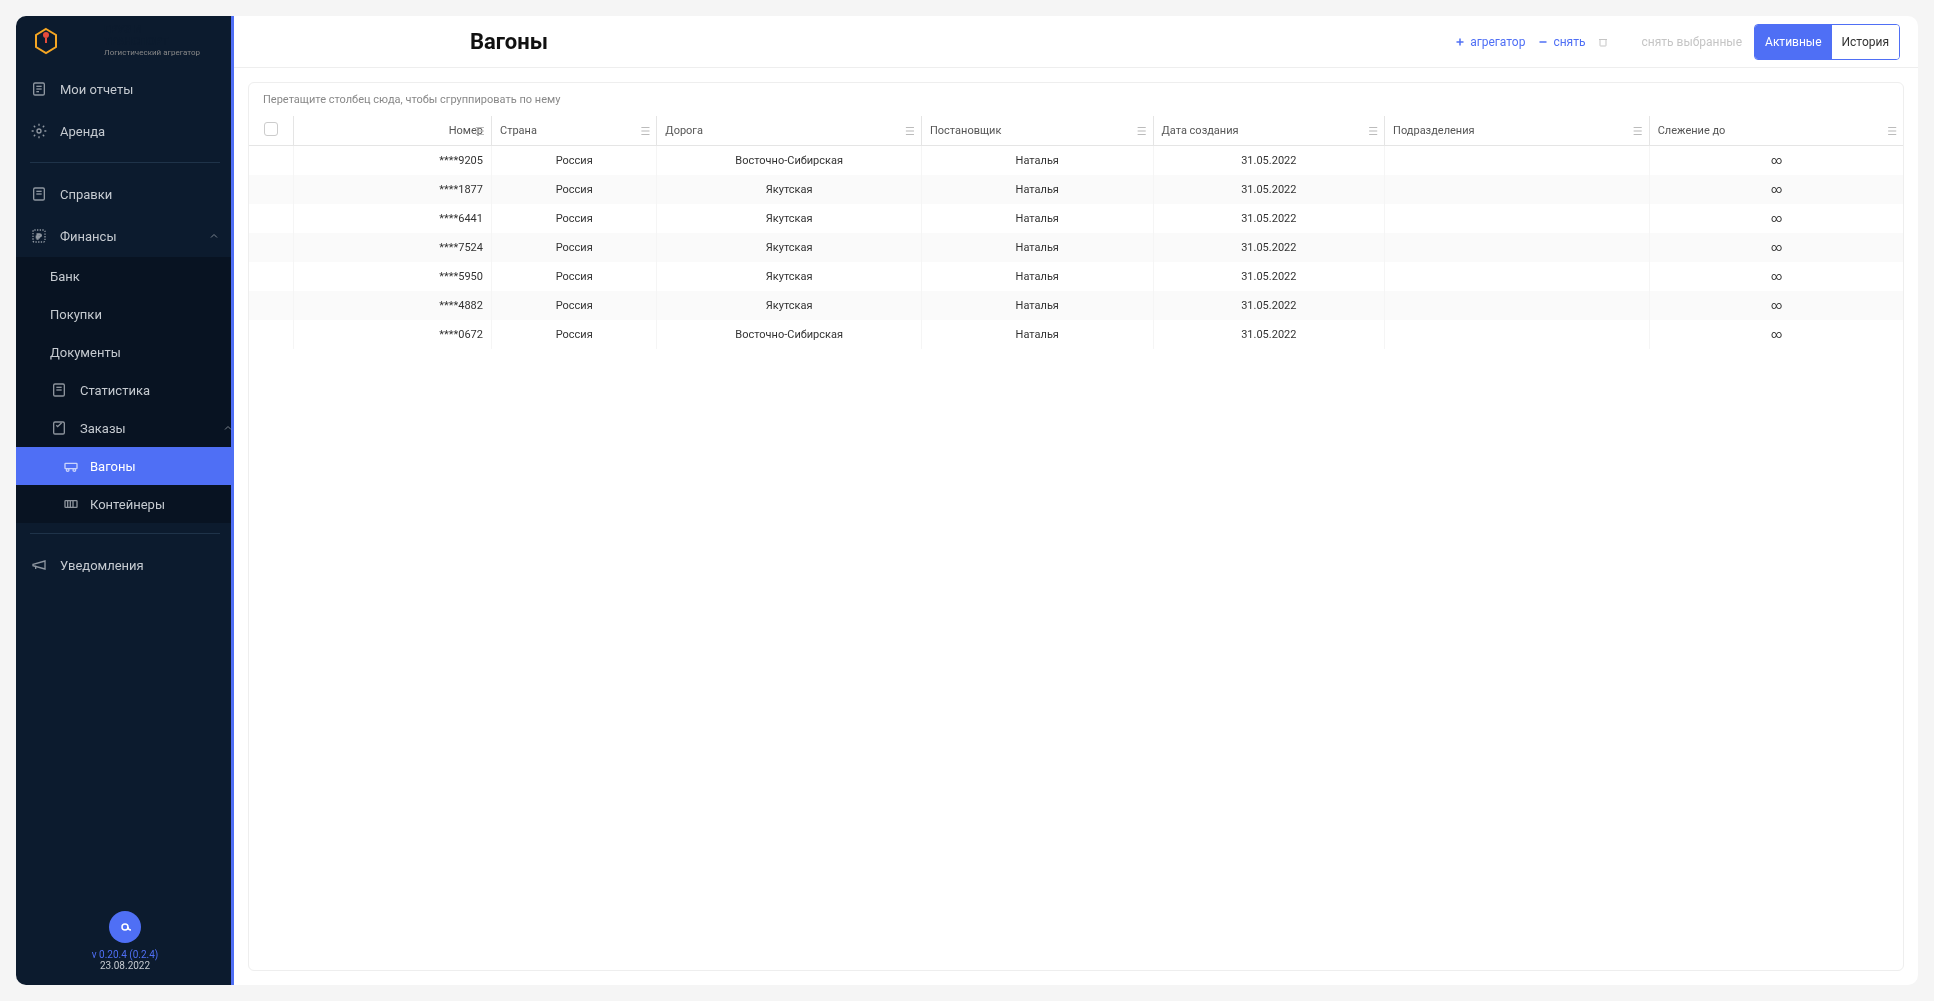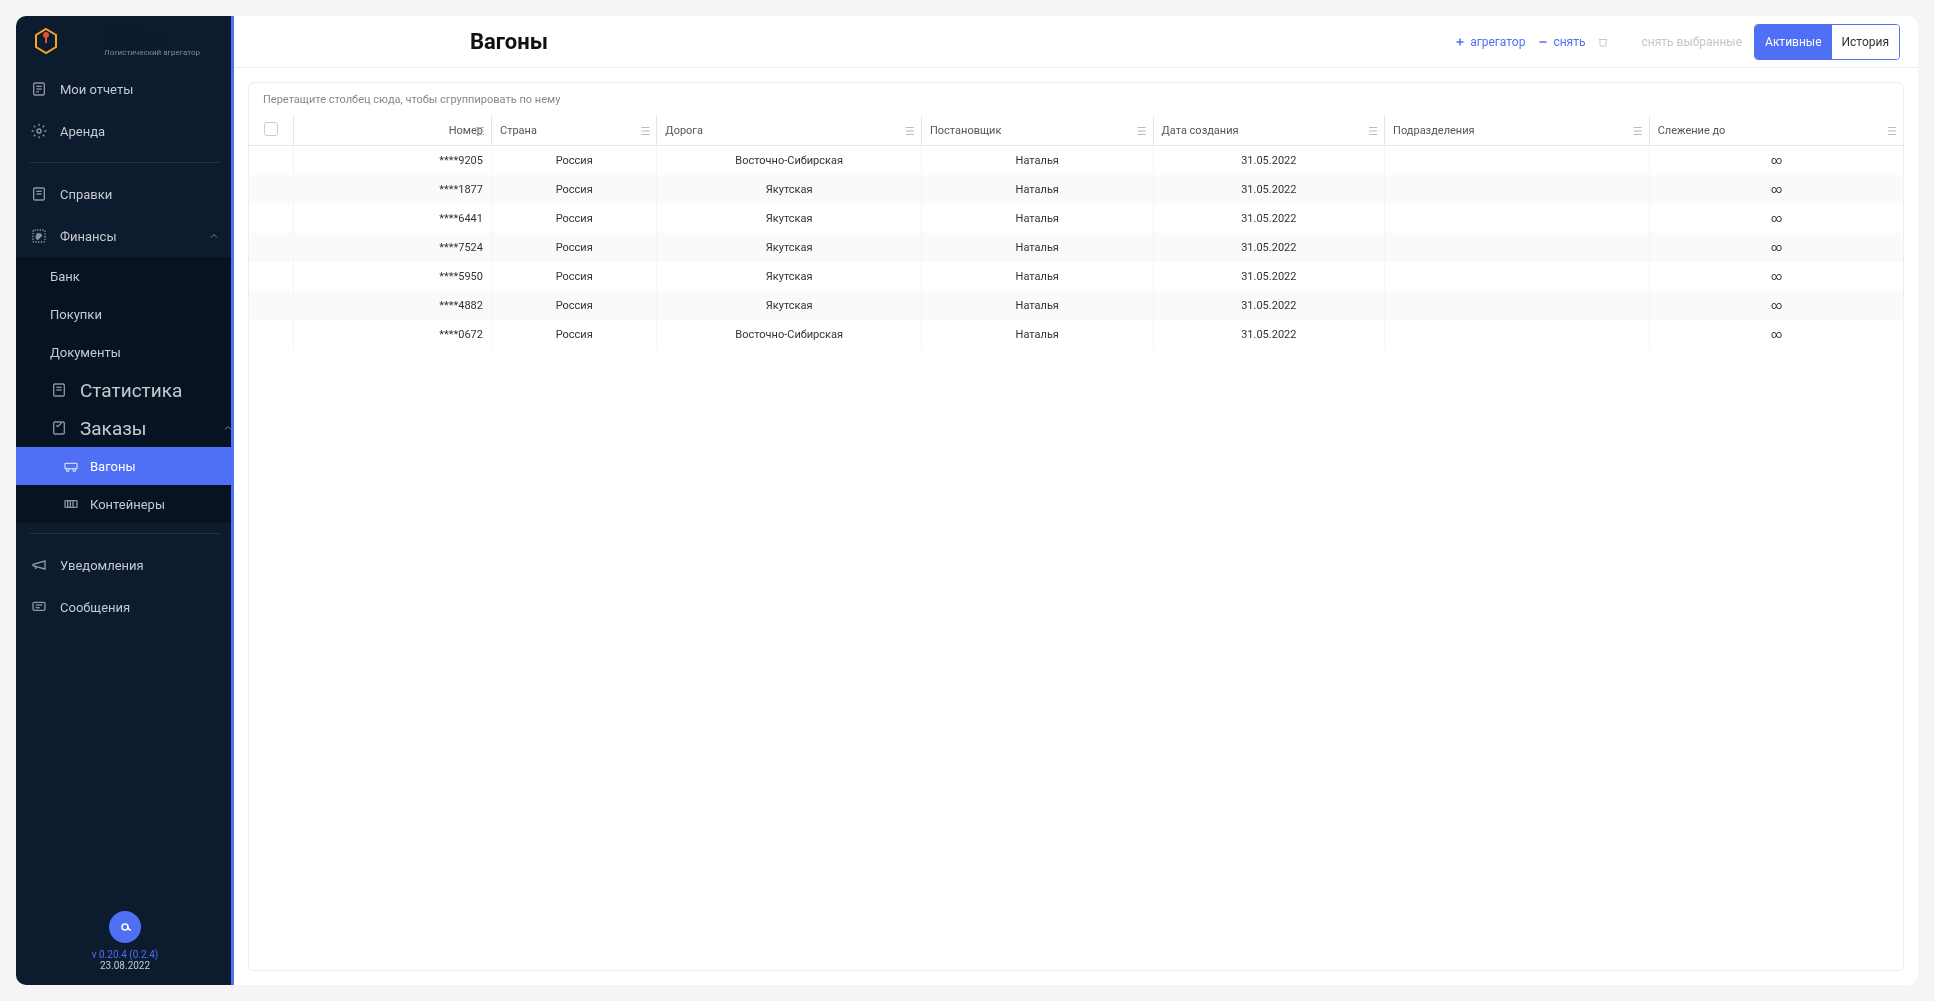--- a/index.html
+++ b/index.html
@@ -43,21 +43,21 @@
 td:last-child { border-right: none; }
 tbody tr:nth-child(even) { background: #fafafa; }
 .col-check { width: 44px; text-align: center; }
 .col-check-box { width: 14px; height: 14px; border: 1px solid #ccc; border-radius: 3px; display: inline-block; }
 .col-number { text-align: right; }
 
 .nav-item { display: flex; align-items: center; height: 42px; padding: 0 14px; cursor: pointer; font-size: 13px; }
 .nav-icon { width: 18px; height: 18px; margin-right: 12px; display: inline-flex; align-items: center; justify-content: center; opacity: 0.7; }
 .nav-chevron { margin-left: auto; opacity: 0.6; }
 .nav-sub { padding-left: 34px; height: 38px; display: flex; align-items: center; cursor: pointer; font-size: 13px; }
-.nav-subsub { padding-left: 20px; height: 38px; display: flex; align-items: center; cursor: pointer; font-size: 19px; }
+.nav-subsub { padding-left: 20px; height: 38px; display: flex; align-items: center; cursor: pointer; font-size: 13px; }
 .nav-subsub .nav-icon { margin-right: 12px; }
 .nav-subsub-inner { padding-left: 46px; height: 38px; display: flex; align-items: center; cursor: pointer; font-size: 13px; }
 .nav-subsub-inner .nav-icon { margin-right: 10px; }
 .nav-active { background: #4f6ff5; color: #fff; }
 .nav-divider { height: 1px; background: #1f3349; margin: 10px 14px; }
 .nav-expanded-bg { background: #081322; }
 
 .footer-block { margin-top: auto; text-align: center; padding: 12px 0 14px; }
 .help-circle { width: 32px; height: 32px; background: #4f6ff5; border-radius: 50%; display: inline-flex; align-items: center; justify-content: center; margin-bottom: 6px; color: #fff; }
 .version { font-size: 10px; color: #4f6ff5; }
@@ -178,30 +178,20 @@
 
     <div class="nav-divider"></div>
     <div class="nav-item">
       <span class="nav-icon">
         <svg width="16" height="16" viewBox="0 0 24 24" fill="none" stroke="currentColor" stroke-width="2">
             <path d="M3 11l18-5v12L3 13z"></path>
             <path d="M7 13v5"></path>
           </svg>
       </span>
       <span>Уведомления</span>
-    </div>
-    <div class="nav-item">
-      <span class="nav-icon">
-        <svg width="16" height="16" viewBox="0 0 24 24" fill="none" stroke="currentColor" stroke-width="2">
-            <rect x="3" y="5" width="18" height="12" rx="2"></rect>
-            <line x1="7" y1="9" x2="17" y2="9"></line>
-            <line x1="7" y1="13" x2="13" y2="13"></line>
-          </svg>
-      </span>
-      <span>Сообщения</span>
     </div>
 
     <div class="footer-block">
       <div class="help-circle">
         <svg width="18" height="18" viewBox="0 0 24 24" fill="none" stroke="currentColor" stroke-width="2">
             <circle cx="12" cy="12" r="4"></circle>
             <path d="M16 12a4 4 0 0 0 4 4"></path>
           </svg>
       </div>
       <div class="version">v 0.20.4 (0.2.4)</div>

